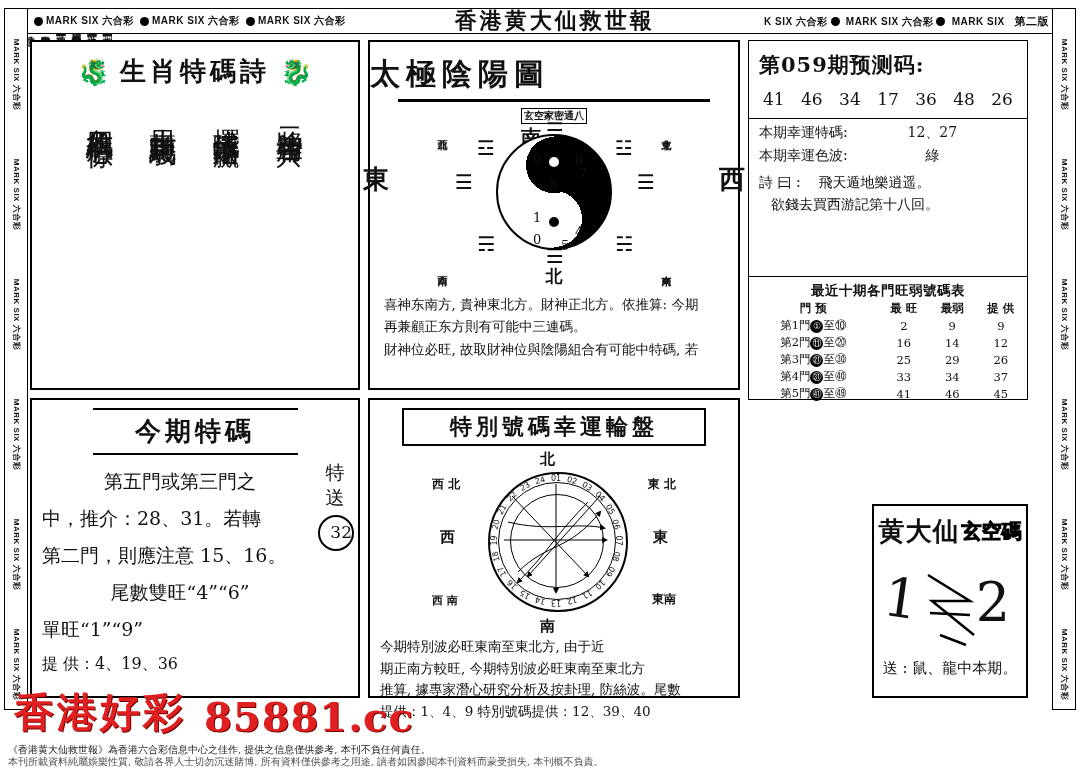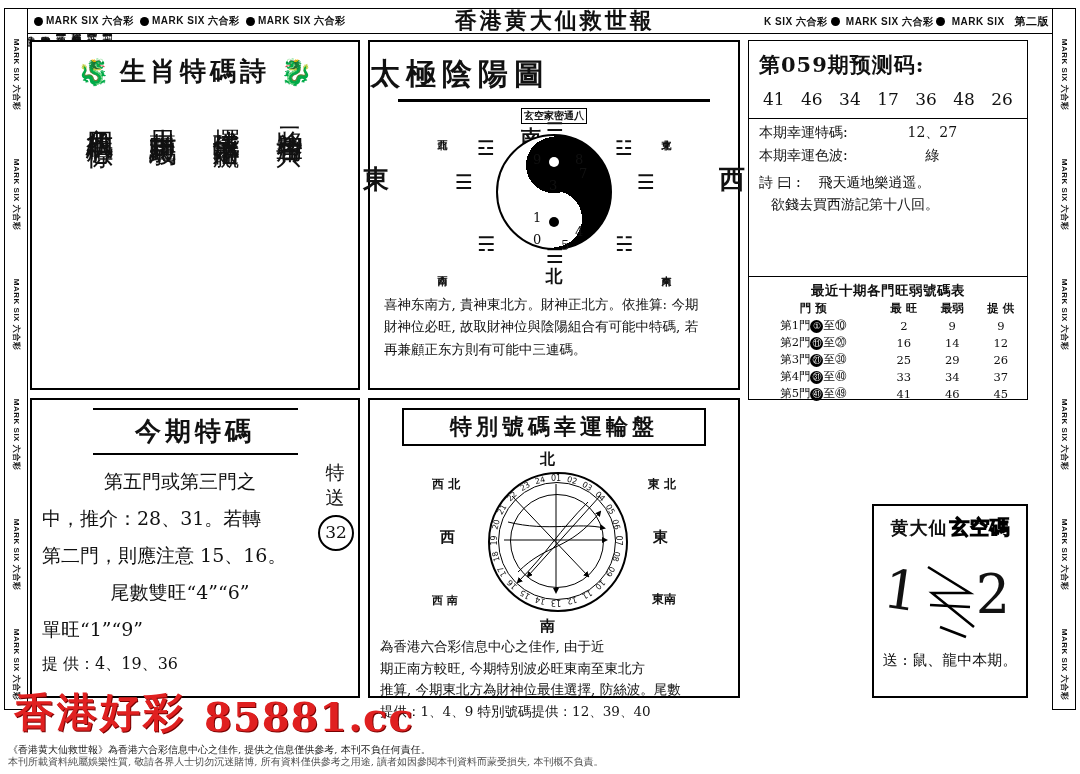--- a/index.html
+++ b/index.html
@@ -84,21 +84,21 @@
   #today{left:30px;top:398px;width:330px;height:300px;}
   #today .th{position:relative;width:205px;margin:14px auto 0;text-align:center;font-family:"DejaVu Serif",serif;
              font-weight:bold;font-size:26px;letter-spacing:4px;}
   #today .th:before,#today .th:after{content:"";position:absolute;left:0;right:0;height:2px;background:#000;}
   #today .th:before{top:-6px;} #today .th:after{bottom:-6px;}
   #today .body{font-family:"DejaVu Serif",serif;font-size:19px;line-height:1.95;padding:14px 40px 0 10px;}
   #today .c{text-align:center;}
   #today .side{position:absolute;right:6px;top:60px;width:34px;text-align:center;font-family:"DejaVu Serif",serif;}
   #today .side .w{font-size:19px;line-height:1.3;}
   #today .side .ring{margin-top:6px;width:32px;height:32px;line-height:30px;border:2px solid #000;border-radius:50%;
-                     font-size:17px;}
+                     font-size:17px;text-align:right;}
 
   
   #wheel{left:368px;top:398px;width:372px;height:300px;}
   #wheel .wh{margin:8px auto 0;width:300px;border:2px solid #000;text-align:center;
              font-family:"DejaVu Serif",serif;font-weight:bold;font-size:22px;letter-spacing:4px;padding:2px 0;}
   #wheel .wrap{position:relative;height:190px;}
   .cmp{position:absolute;left:118px;top:26px;width:136px;height:136px;border:2px solid #000;border-radius:50%;}
   .cmp2{position:absolute;left:128px;top:36px;width:116px;height:116px;border:1px solid #000;border-radius:50%;}
   .cmp3{position:absolute;left:140px;top:48px;width:92px;height:92px;border:1px solid #000;border-radius:50%;}
   .cmpnums{position:absolute;left:118px;top:26px;width:136px;height:136px;}
@@ -109,21 +109,21 @@
 
   
   #vtext{left:748px;top:398px;width:118px;height:300px;border:none;}
   #vtext .cols{display:flex;direction:rtl;gap:2px;padding:8px 4px;}
   #vtext .c{writing-mode:vertical-rl;text-orientation:upright;font-family:"DejaVu Serif",serif;
             font-size:10px;line-height:1.35;letter-spacing:0px;}
 
   
   #brand{left:872px;top:504px;width:156px;height:194px;}
   #brand .bt{display:flex;align-items:center;justify-content:center;gap:2px;margin-top:8px;}
-  #brand .bt .a{font-family:"DejaVu Serif",serif;font-weight:bold;font-size:18px;letter-spacing:1px;text-align:center;}
+  #brand .bt .a{font-family:"DejaVu Serif",serif;font-weight:bold;font-size:26px;letter-spacing:1px;text-align:center;}
   #brand .bt .b{font-family:"DejaVu Serif",serif;font-weight:bold;font-size:20px;color:#fff;
                 -webkit-text-stroke:1px #000;}
   #brand .scribble{position:relative;height:110px;}
   #brand .scribble .s1,#brand .scribble .s2{position:absolute;font-family:"DejaVu Serif",serif;font-size:54px;}
   #brand .scribble .s1{left:10px;top:18px;transform:rotate(8deg);}
   #brand .scribble .s2{right:16px;top:22px;}
   #brand .send{text-align:center;font-family:"DejaVu Serif",serif;font-size:15px;}
 
   
   #wm{position:absolute;left:14px;bottom:34px;display:flex;align-items:flex-end;gap:18px;
@@ -222,22 +222,22 @@
         <span class="num" style="left:104px;top:104px">1</span>
         <span class="num" style="left:146px;top:46px">8</span>
         <span class="num" style="left:150px;top:60px">7</span>
         <span class="num" style="left:104px;top:126px">0</span>
         <span class="num" style="left:146px;top:118px">4</span>
         <span class="num" style="left:132px;top:132px">5</span>
       </div>
     </div>
     <div class="note">
       <div>喜神东南方, 貴神東北方。財神正北方。依推算: 今期</div>
+      <div>再兼顧正东方則有可能中三連碼。</div>
       <div>財神位必旺, 故取財神位與陰陽組合有可能中特碼, 若</div>
-      <div>再兼顧正东方則有可能中三連碼。</div>
     </div>
   </div>
 
   <div class="panel thin" id="predict">
     <div class="ph">第059期预测码:</div>
     <div class="nums">
       <span>41</span>
       <span>46</span>
       <span>34</span>
       <span>17</span>
@@ -388,23 +388,23 @@
           <path d="M112,24 L40,104"></path>
           <path d="M68,12 L68,120"></path>
           <path d="M16,68 L118,68"></path>
           <path d="M30,100 C60,70 80,80 112,40"></path>
           <path d="M100,30 C70,60 60,80 30,110"></path>
           <path d="M20,50 C60,60 90,50 116,56"></path>
         </g>
       </svg>
     </div>
     <div class="note">
-      <div>為香港六合彩信息中心之佳作, 由于近</div>
+      <div>今期特別波必旺東南至東北方, 由于近</div>
       <div>期正南方較旺, 今期特別波必旺東南至東北方</div>
-      <div>推算, 今期東北方為財神位最佳選擇, 防絲波。尾數</div>
+      <div>推算, 據專家潛心研究分析及按卦理, 防絲波。尾數</div>
       <div>提供：1、4、9 特別號碼提供：12、39、40</div>
     </div>
   </div>
 
   <div id="vtext">
     <div class="cols">
       <div class="c">為報答讀者對本刊的支持，本刊</div>
       <div class="c">合約走勢，曾先生上至五文、下至地</div>
       <div class="c">合約，樣樣精通，對準程度是最高的</div>
       <div class="c">知，香港若想從此方面支持本刊，讓曾先</div>

